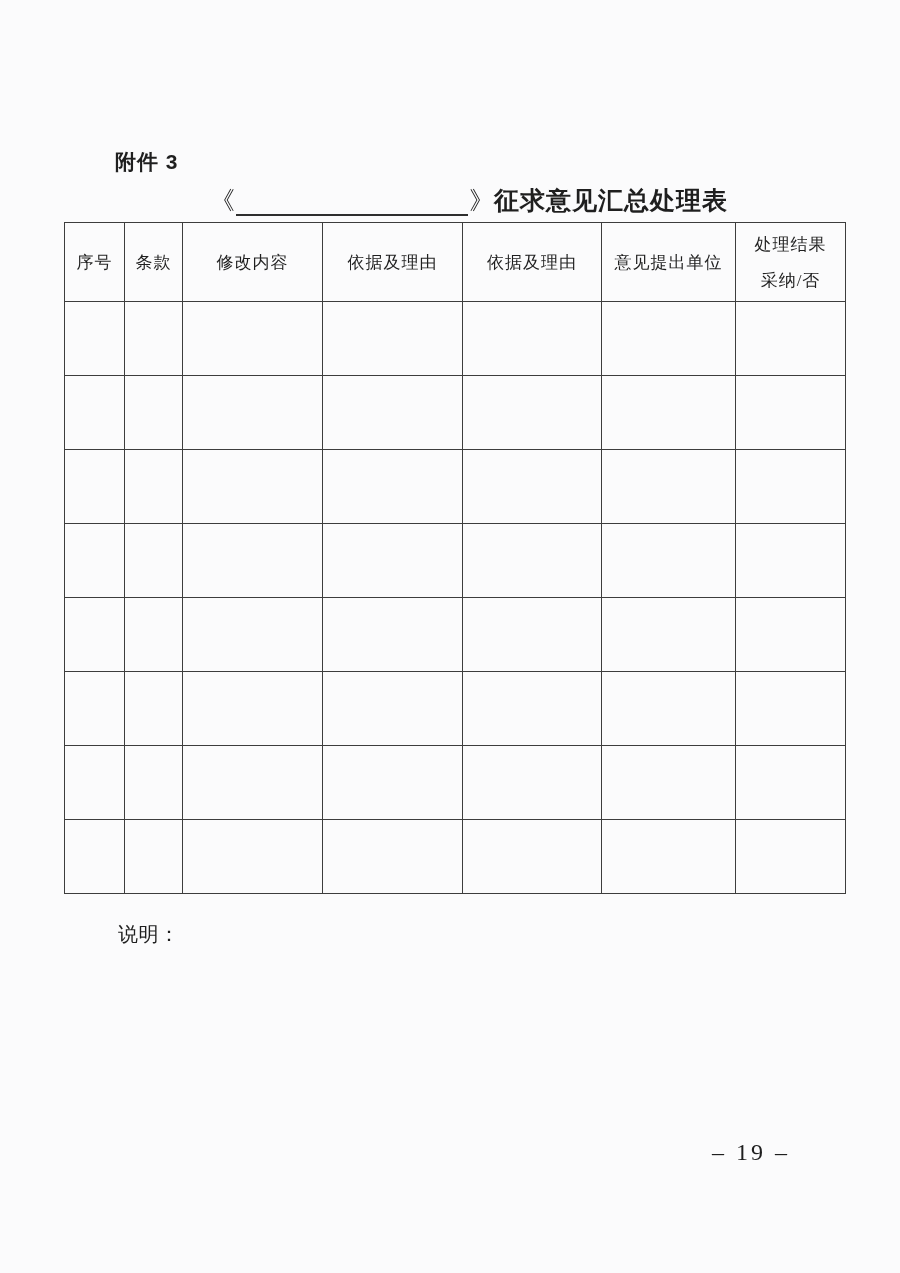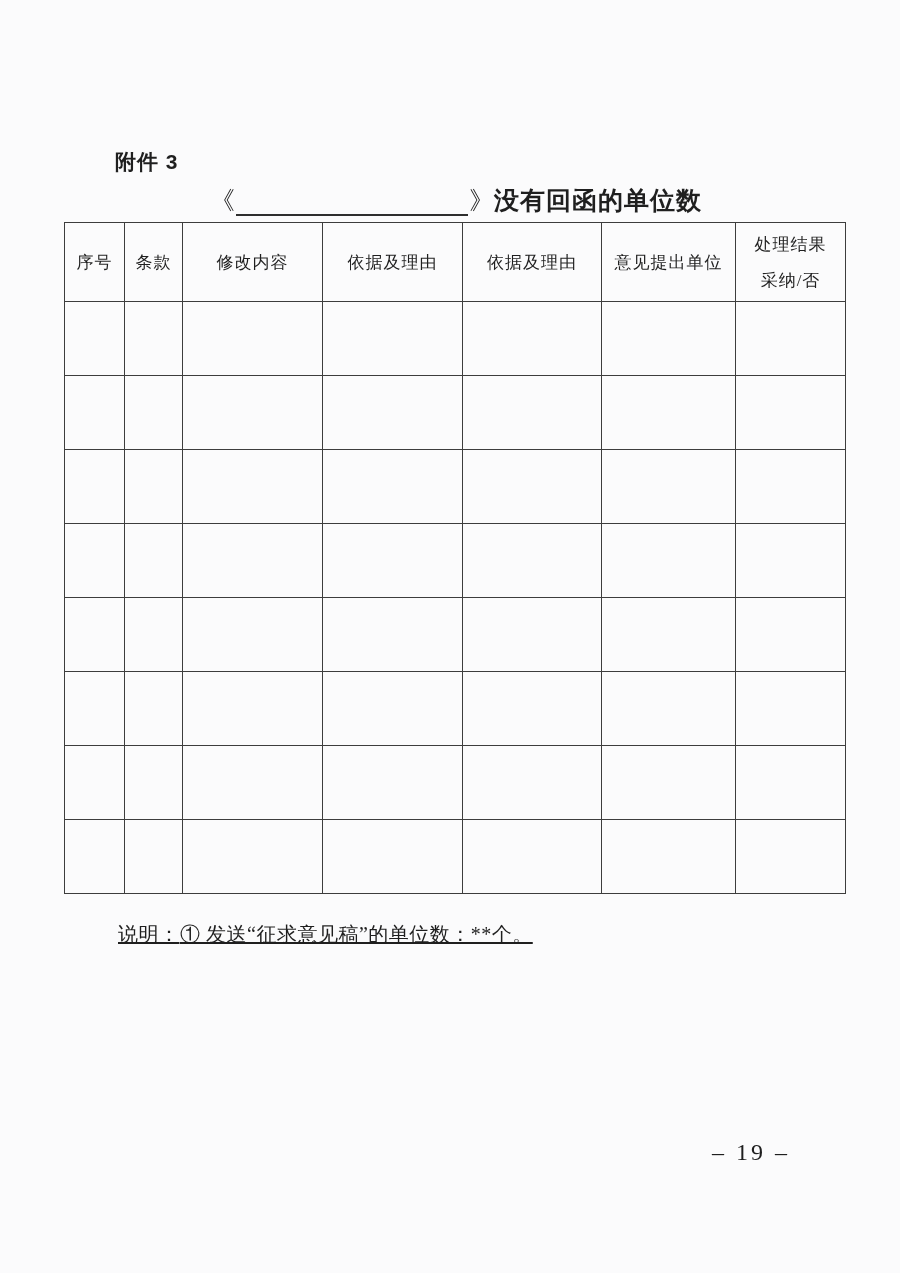--- a/index.html
+++ b/index.html
@@ -84,21 +84,20 @@
   .result-header-line.first {
     margin-bottom: 19px;
   }
 
   .notes-block {
     position: absolute;
     left: 118px;
     top: 921px;
     font-size: 20px;
     letter-spacing: 0.5px;
-    text-decoration: underline;
   }
   .note-row {
     display: flex;
     height: 37.5px;
     align-items: flex-start;
     white-space: nowrap;
   }
   .note-prefix {
     width: 62px;
     flex: none;
@@ -112,21 +111,21 @@
     letter-spacing: 3px;
     white-space: nowrap;
   }
 </style>
 </head>
 <body>
 
 <div class="attachment-label">附件 3</div>
 
 <div class="doc-title">
-  <span class="bracket">《</span><span class="title-blank"></span><span class="bracket">》</span><span class="title-text">没有回函的单位数</span>
+  <span class="bracket">《</span><span class="title-blank"></span><span class="bracket">》</span><span class="title-text">征求意见汇总处理表</span>
 </div>
 
 <table class="review-table">
   <colgroup>
     <col style="width:60px">
     <col style="width:58px">
     <col style="width:140px">
     <col style="width:140px">
     <col style="width:139px">
     <col style="width:134px">
@@ -218,17 +217,16 @@
         <td></td>
         <td></td>
         <td></td>
       </tr>
     </tbody>
 </table>
 
 <div class="notes-block">
   <div class="note-row">
     <span class="note-prefix">说明：</span>
-    <span>① 发送“征求意见稿”的单位数：**个。</span>
   </div>
 </div>
 
 <div class="page-number">– 19 –</div>
 
 </body></html>

